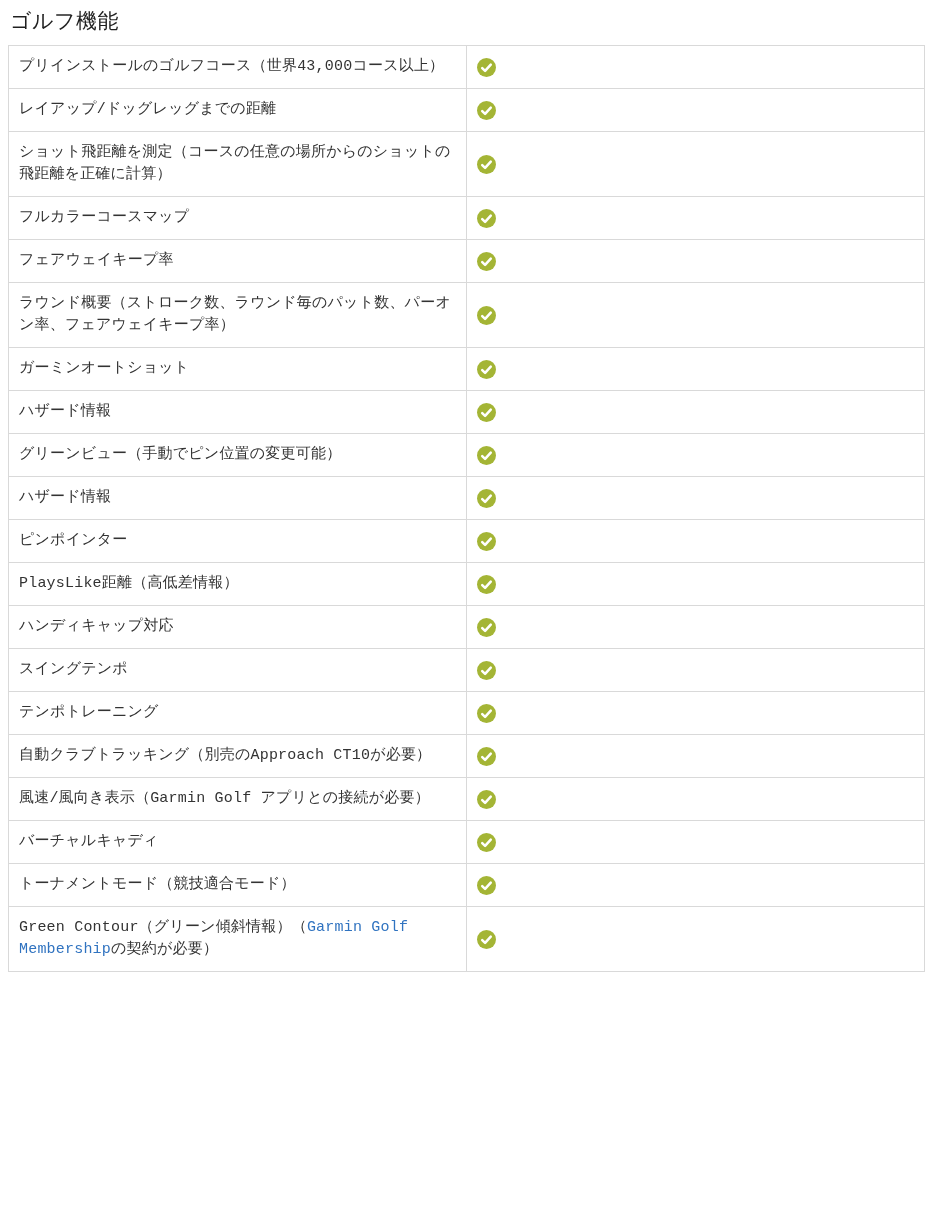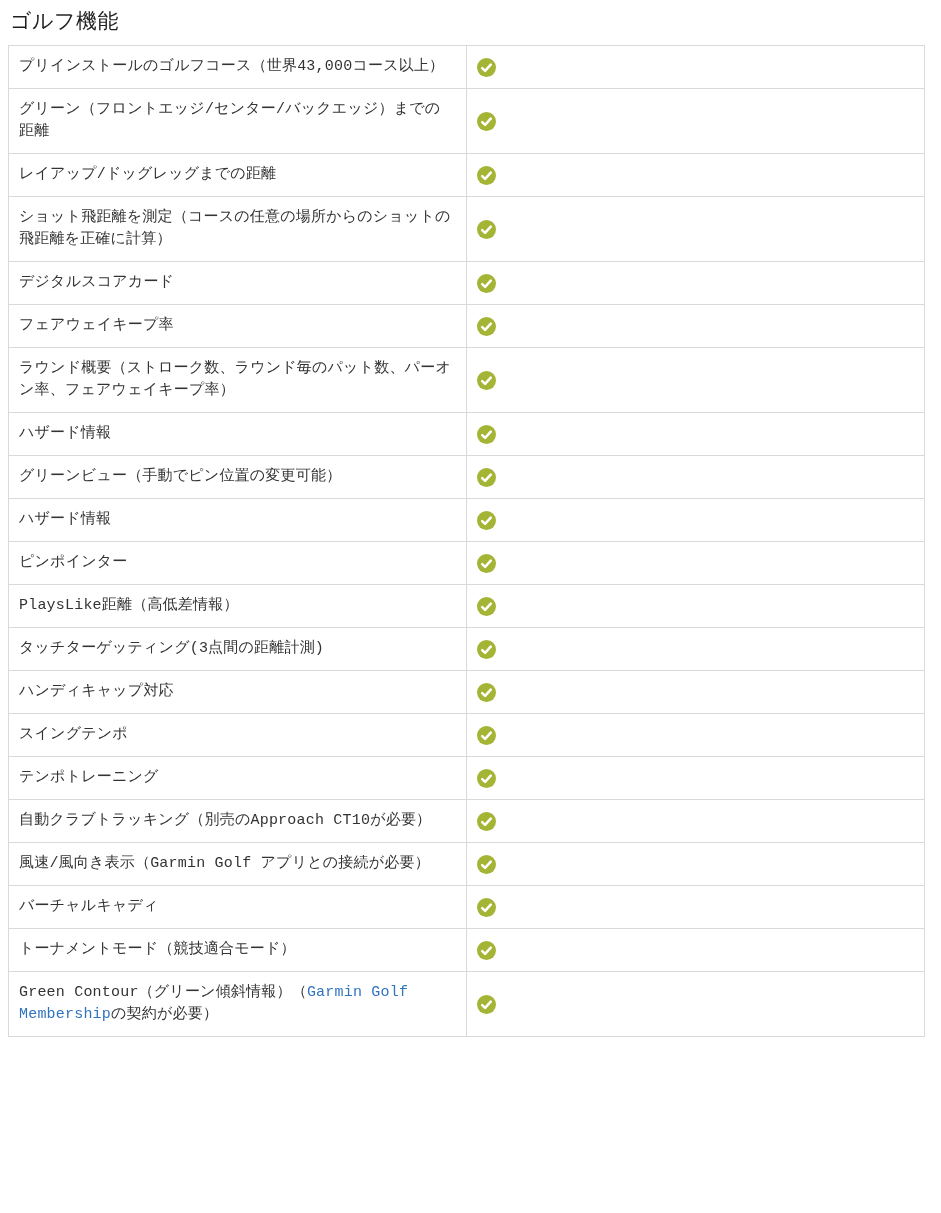--- a/index.html
+++ b/index.html
@@ -76,31 +76,20 @@
     <td class="support-cell">
       <span class="check-badge">
         <svg width="19" height="19" viewBox="0 0 24 24" aria-hidden="true">
           <circle cx="12" cy="12" r="12" fill="currentColor"></circle>
           <path d="M6.6 12.8l3.6 3.4 7.2-7.8" fill="none" stroke="#ffffff" stroke-width="3.2" stroke-linecap="round" stroke-linejoin="round"></path>
         </svg>
       </span>
     </td>
   </tr>
 
-  <tr>
-    <td class="feature-cell"><span>グリーン（フロントエッジ/センター/バックエッジ）までの距離</span></td>
-    <td class="support-cell">
-      <span class="check-badge">
-        <svg width="19" height="19" viewBox="0 0 24 24" aria-hidden="true">
-          <circle cx="12" cy="12" r="12" fill="currentColor"></circle>
-          <path d="M6.6 12.8l3.6 3.4 7.2-7.8" fill="none" stroke="#ffffff" stroke-width="3.2" stroke-linecap="round" stroke-linejoin="round"></path>
-        </svg>
-      </span>
-    </td>
-  </tr>
 
   <tr>
     <td class="feature-cell"><span>レイアップ/ドッグレッグまでの距離</span></td>
     <td class="support-cell">
       <span class="check-badge">
         <svg width="19" height="19" viewBox="0 0 24 24" aria-hidden="true">
           <circle cx="12" cy="12" r="12" fill="currentColor"></circle>
           <path d="M6.6 12.8l3.6 3.4 7.2-7.8" fill="none" stroke="#ffffff" stroke-width="3.2" stroke-linecap="round" stroke-linejoin="round"></path>
         </svg>
       </span>
@@ -113,21 +102,21 @@
       <span class="check-badge">
         <svg width="19" height="19" viewBox="0 0 24 24" aria-hidden="true">
           <circle cx="12" cy="12" r="12" fill="currentColor"></circle>
           <path d="M6.6 12.8l3.6 3.4 7.2-7.8" fill="none" stroke="#ffffff" stroke-width="3.2" stroke-linecap="round" stroke-linejoin="round"></path>
         </svg>
       </span>
     </td>
   </tr>
 
   <tr>
-    <td class="feature-cell"><span>デジタルスコアカード</span></td>
+    <td class="feature-cell"><span>フルカラーコースマップ</span></td>
     <td class="support-cell">
       <span class="check-badge">
         <svg width="19" height="19" viewBox="0 0 24 24" aria-hidden="true">
           <circle cx="12" cy="12" r="12" fill="currentColor"></circle>
           <path d="M6.6 12.8l3.6 3.4 7.2-7.8" fill="none" stroke="#ffffff" stroke-width="3.2" stroke-linecap="round" stroke-linejoin="round"></path>
         </svg>
       </span>
     </td>
   </tr>
 
@@ -148,20 +137,31 @@
     <td class="support-cell">
       <span class="check-badge">
         <svg width="19" height="19" viewBox="0 0 24 24" aria-hidden="true">
           <circle cx="12" cy="12" r="12" fill="currentColor"></circle>
           <path d="M6.6 12.8l3.6 3.4 7.2-7.8" fill="none" stroke="#ffffff" stroke-width="3.2" stroke-linecap="round" stroke-linejoin="round"></path>
         </svg>
       </span>
     </td>
   </tr>
 
+  <tr>
+    <td class="feature-cell"><span>ガーミンオートショット</span></td>
+    <td class="support-cell">
+      <span class="check-badge">
+        <svg width="19" height="19" viewBox="0 0 24 24" aria-hidden="true">
+          <circle cx="12" cy="12" r="12" fill="currentColor"></circle>
+          <path d="M6.6 12.8l3.6 3.4 7.2-7.8" fill="none" stroke="#ffffff" stroke-width="3.2" stroke-linecap="round" stroke-linejoin="round"></path>
+        </svg>
+      </span>
+    </td>
+  </tr>
 
 
   <tr>
     <td class="feature-cell"><span>ハザード情報</span></td>
     <td class="support-cell">
       <span class="check-badge">
         <svg width="19" height="19" viewBox="0 0 24 24" aria-hidden="true">
           <circle cx="12" cy="12" r="12" fill="currentColor"></circle>
           <path d="M6.6 12.8l3.6 3.4 7.2-7.8" fill="none" stroke="#ffffff" stroke-width="3.2" stroke-linecap="round" stroke-linejoin="round"></path>
         </svg>
@@ -210,31 +210,20 @@
     <td class="support-cell">
       <span class="check-badge">
         <svg width="19" height="19" viewBox="0 0 24 24" aria-hidden="true">
           <circle cx="12" cy="12" r="12" fill="currentColor"></circle>
           <path d="M6.6 12.8l3.6 3.4 7.2-7.8" fill="none" stroke="#ffffff" stroke-width="3.2" stroke-linecap="round" stroke-linejoin="round"></path>
         </svg>
       </span>
     </td>
   </tr>
 
-  <tr>
-    <td class="feature-cell"><span>タッチターゲッティング(3点間の距離計測)</span></td>
-    <td class="support-cell">
-      <span class="check-badge">
-        <svg width="19" height="19" viewBox="0 0 24 24" aria-hidden="true">
-          <circle cx="12" cy="12" r="12" fill="currentColor"></circle>
-          <path d="M6.6 12.8l3.6 3.4 7.2-7.8" fill="none" stroke="#ffffff" stroke-width="3.2" stroke-linecap="round" stroke-linejoin="round"></path>
-        </svg>
-      </span>
-    </td>
-  </tr>
 
   <tr>
     <td class="feature-cell"><span>ハンディキャップ対応</span></td>
     <td class="support-cell">
       <span class="check-badge">
         <svg width="19" height="19" viewBox="0 0 24 24" aria-hidden="true">
           <circle cx="12" cy="12" r="12" fill="currentColor"></circle>
           <path d="M6.6 12.8l3.6 3.4 7.2-7.8" fill="none" stroke="#ffffff" stroke-width="3.2" stroke-linecap="round" stroke-linejoin="round"></path>
         </svg>
       </span>

